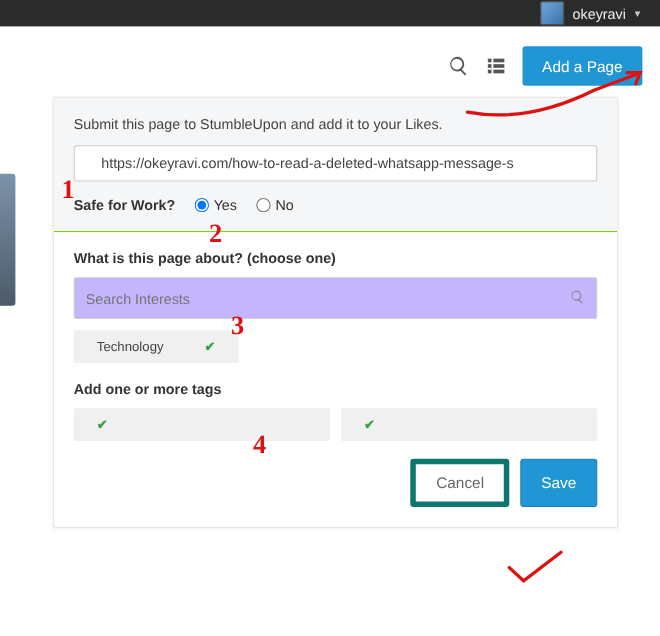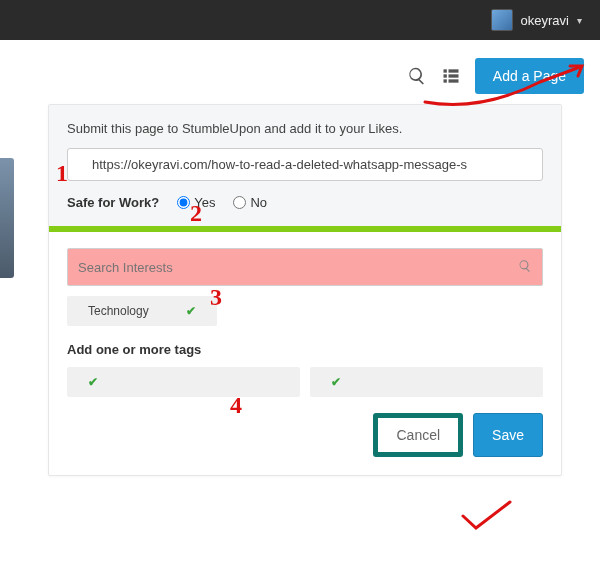--- a/index.html
+++ b/index.html
@@ -7,21 +7,21 @@
     font-family: Arial, Helvetica, sans-serif;
     background: #fff;
     width: 600px;
     height: 578px;
     overflow: hidden;
     position: relative;
     color: #333;
   }
   .topbar {
     background: #2b2b2b;
-    height: 40px;
+    height: 24px;
     display: flex;
     align-items: center;
     justify-content: flex-end;
     padding: 0 10px;
   }
   .user-menu {
     display: flex;
     align-items: center;
     gap: 8px;
     color: #eee;
@@ -63,42 +63,42 @@
   }
   .card {
     margin: 0 38px 10px 48px;
     background:#fff;
     border:1px solid #e6e6e6;
     border-radius:2px;
     box-shadow:0 1px 3px rgba(0,0,0,0.04);
   }
   .card-top {
     background:#f5f6f7;
-    border-bottom:6px solid #84cc16;
+    border-bottom:1px solid #84cc16;
     padding:16px 18px;
   }
   .submit-text { font-size:13px; color:#444; margin-bottom:12px; }
   .url-input {
     width:100%;
     border:1px solid #ccc;
     border-radius:3px;
     padding:8px 24px;
     font-size:13px;
     color:#444;
     background:#fff;
   }
   .sfw-row { display:flex; align-items:center; gap:18px; margin-top:14px; font-size:13px;}
   .sfw-label { font-weight:bold; color:#333; }
   .radio-wrap { display:flex; align-items:center; gap:4px; color:#333; }
   .card-body { padding:16px 18px 18px 18px; }
   .q-label { font-weight:bold; font-size:13px; margin-bottom:10px; }
   .search-box {
     display:flex; align-items:center;
     border:1px solid #d0d0d0;
-    background:#fca5a5;
+    background:#c4b5fd;
     border-radius:2px;
     padding:18px 10px;
     height:38px;
     margin-bottom:10px;
   }
   .search-box input {
     flex:1;
     border:none; background:transparent;
     font-size:13px; color:#666;
     outline:none;
@@ -183,20 +183,21 @@
         <input type="radio" name="sfw" checked="" style="">
         <span>Yes</span>
       </label>
       <label class="radio-wrap">
         <input type="radio" name="sfw" style="">
         <span>No</span>
       </label>
     </div>
   </div>
   <div class="card-body">
+    <div class="q-label">What is this page about? (choose one)</div>
     <div class="search-box">
       <input type="text" placeholder="Search Interests" style="">
       <span class="srch">
         <svg viewBox="0 0 24 24">
             <path d="M10 2a8 8 0 015.3 13.9l5 5-1.4 1.4-5-5A8 8 0 1110 2zm0 2a6 6 0 100 12 6 6 0 000-12z"></path>
           </svg>
       </span>
     </div>
     <div class="chip-row">
       <div class="chip">

